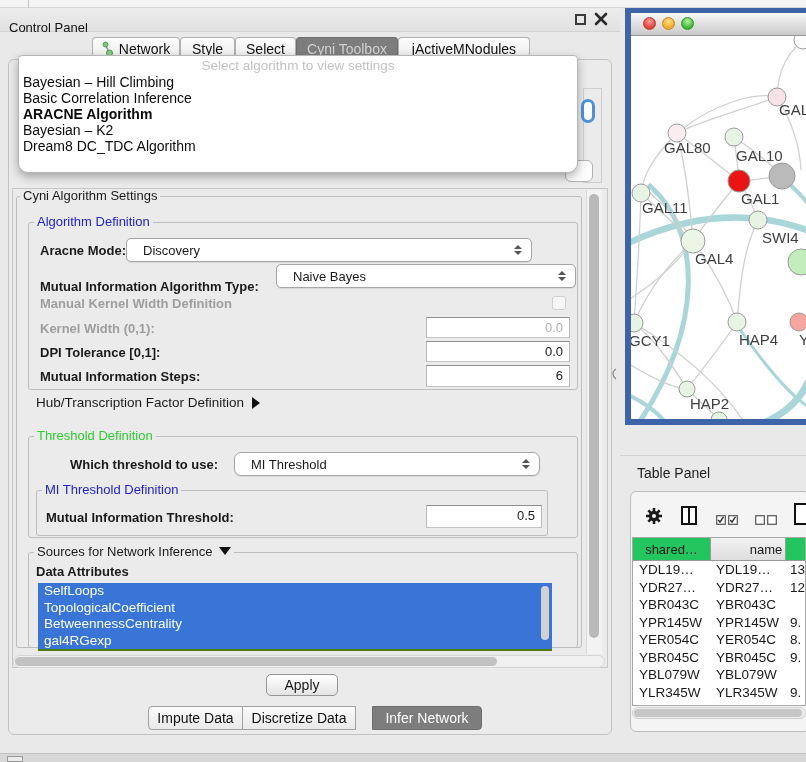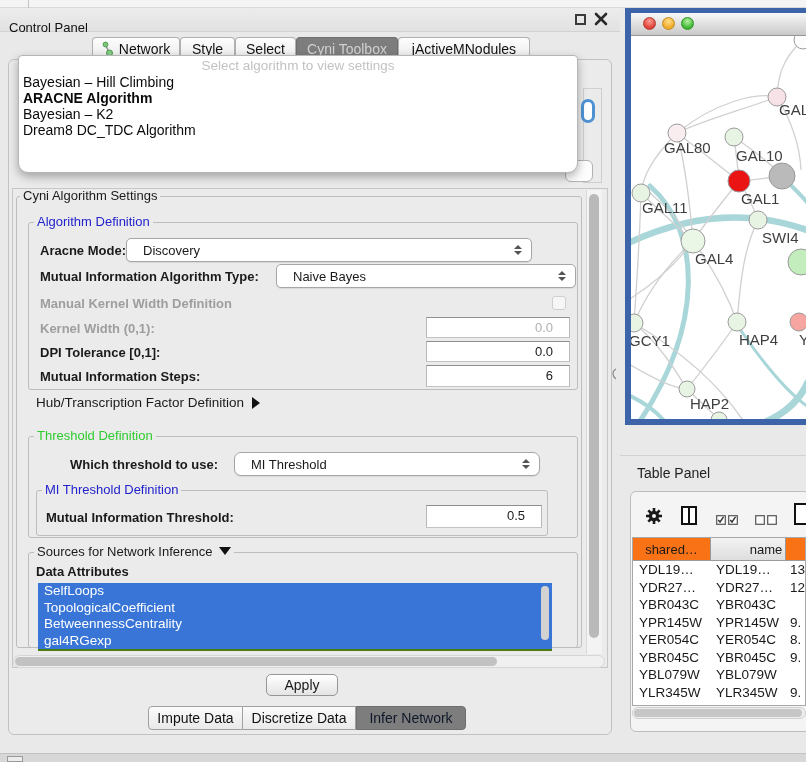--- a/index.html
+++ b/index.html
@@ -48,63 +48,63 @@
   .blue { color:#2222cc; }
   .green { color:#2ecc2e; }
 
   .combo { background:#fff; border:1px solid #a6a6a6; border-radius:5px; display:flex; align-items:center;
            font-size:13px; padding-left:16px; box-shadow:0 1px 1px rgba(0,0,0,.08); }
   .stepper { position:absolute; right:9px; top:50%; transform:translateY(-50%); display:flex; flex-direction:column; gap:2px; }
   .tri-up { width:0; height:0; border-left:4px solid transparent; border-right:4px solid transparent; border-bottom:4px solid #555; }
   .tri-dn { width:0; height:0; border-left:4px solid transparent; border-right:4px solid transparent; border-top:4px solid #555; }
 
   .tfield { background:#fff; border:1px solid; border-color:#8f8f8f #b8b8b8 #c4c4c4; font-size:13px;
-            text-align:right; padding-right:16px; line-height:19px; }
+            text-align:right; padding-right:6px; line-height:19px; }
   .tfield.disabled { color:#b0b0b0; }
   .checkbox { width:14px; height:14px; border:1px solid #cfcfcf; border-radius:3px; background:#f6f6f6; }
 
   .tri-right { display:inline-block; width:0; height:0; border-top:6px solid transparent; border-bottom:6px solid transparent; border-left:8px solid #111; margin-left:8px; vertical-align:-2px; }
   .tri-down { display:inline-block; width:0; height:0; border-left:6px solid transparent; border-right:6px solid transparent; border-top:8px solid #111; margin-left:6px; vertical-align:1px; }
 
   .listbox { left:38px; top:583px; width:514px; height:68px; background:#4d7c0f; overflow:hidden; }
   .list-item { height:16.5px; line-height:16.5px; background:#3875d7; color:#fff; font-size:13.5px; padding-left:6px; }
   .list-thumb { left:541px; top:586px; width:8px; height:54px; background:#d2d2d2; border-radius:4px; z-index:2; }
 
   .vscroll-track { left:586px; top:190px; width:16px; height:464px; background:#f3f3f3; border-left:1px solid #dadada; }
   .vscroll-thumb { left:589px; top:194px; width:10px; height:444px; background:#b9b9b9; border-radius:5px; }
   .hscroll-track { left:13px; top:655px; width:592px; height:13px; background:#f0f0f0; border:1px solid #d6d6d6; border-radius:7px; }
   .hscroll-thumb { left:15px; top:657px; width:482px; height:9px; background:#c2c2c2; border-radius:5px; }
 
   .apply-btn { left:266px; top:674px; width:72px; height:22px; border:1px solid #969696; border-radius:5px;
                background:linear-gradient(#ffffff,#e4e4e4); font-size:14px; display:flex; align-items:center; justify-content:center; }
 
   .btab { top:706px; height:24px; border:1px solid #a0a0a0; background:linear-gradient(#fbfbfb,#e9e9e9);
           font-size:14px; display:flex; align-items:center; justify-content:center; color:#111; }
-  .btab.active { background:#7d7d7d; color:#0f172a; border-color:#6e6e6e; }
+  .btab.active { background:#7d7d7d; color:#ffffff; border-color:#6e6e6e;margin-left:16px; }
 
   
   .net-frame { left:625px; top:8px; width:181px; height:417px; background:#3d64a8; }
   .net-titlebar { left:631px; top:13px; width:175px; height:23px; background:linear-gradient(#f8f8f8,#c9c9c9); border-bottom:1px solid #979797; }
   .light { width:13px; height:13px; border-radius:50%; top:4px; }
   .light.red { left:12px; background:radial-gradient(circle at 50% 30%, #ff9d94, #dd3e36 70%); border:1px solid #b53b32; }
   .light.yellow { left:31px; background:radial-gradient(circle at 50% 30%, #ffe08a, #f0a928 70%); border:1px solid #c08a1e; }
   .light.green { left:50px; background:radial-gradient(circle at 50% 30%, #b4f2a0, #3db531 70%); border:1px solid #2f9427; }
   .net-canvas { left:631px; top:36px; width:175px; height:383px; background:#fff; overflow:hidden; }
   .net-label { font-size:15px; fill:#3f3f3f; font-family:"Liberation Sans", sans-serif; }
 
   .splitter { left:610px; top:366px; }
 
   
   .tp-title { left:637px; top:465px; font-size:14px; color:#222; }
   .tp-divider { left:620px; top:455px; width:186px; height:1px; background:#d2d2d2; }
   .tp-outer { left:630px; top:491px; width:180px; height:241px; background:#f4f4f4; border:1px solid #bdbdbd; border-radius:6px; }
   .tp-table { left:632px; top:537px; width:174px; height:169px; background:#fff; border:1px solid #a8a8a8; overflow:hidden; }
   .t-header { display:flex; height:23px; }
   .t-hcell { font-size:13px; display:flex; align-items:center; justify-content:center; border-right:1px solid #9a9a9a; border-bottom:1px solid #9a9a9a; overflow:hidden; white-space:nowrap; flex:none; }
-  .t-hcell.hl { background:#f97316; }
+  .t-hcell.hl { background:#22c55e; }
   .t-hcell.plain { background:linear-gradient(#f2f2f2,#dedede); }
   .t-row { display:flex; height:17.5px; line-height:17.5px; }
   .t-cell { font-size:13.5px; overflow:hidden; white-space:nowrap; flex:none; }
   .tp-hscroll { left:632px; top:707px; width:174px; height:12px; background:#ededed; border:1px solid #d0d0d0; border-radius:6px; }
   .tp-hthumb { left:634px; top:709px; width:168px; height:8px; background:#c6c6c6; border-radius:4px; }
 
   
   .bottom-strip { left:0; top:753px; width:806px; height:9px; background:#d7d7d7; border-top:1px solid #c2c2c2; }
   .bl-widget { left:7px; top:756px; width:16px; height:6px; border:1px solid #9a9a9a; background:#ececec; }
 </style>
@@ -149,20 +149,21 @@
 <div class="abs outer-panel"></div>
 
 <div class="abs frag-box"></div>
 <div class="abs frag-blue"></div>
 <div class="abs frag-input"></div>
 
 <div class="abs dropdown">
   <div class="abs dd-placeholder">Select algorithm to view settings</div>
   <div class="abs dd-items">
     <div class="dd-item">Bayesian – Hill Climbing</div>
+    <div class="dd-item">Basic Correlation Inference</div>
     <div class="dd-item sel">ARACNE Algorithm</div>
     <div class="dd-item">Bayesian – K2</div>
     <div class="dd-item">Dream8 DC_TDC Algorithm</div>
   </div>
 </div>
 
 <div class="abs settings-viewport"></div>
 
 <div class="abs groupbox" style="left:16px; top:196px; width:566px; height:452px;"></div>
 <div class="abs grouplabel" style="left:20px; top:189px;">Cyni Algorithm Settings</div>
@@ -172,21 +173,21 @@
 
 <div class="abs lbl" style="left:40px; top:243px;">Aracne Mode:</div>
 <div class="abs combo" style="left:126px; top:238px; width:406px; height:24px;">
   <span>Discovery</span>
   <span class="stepper">
       <span class="tri-up"></span>
       <span class="tri-dn"></span>
     </span>
 </div>
 
-<div class="abs lbl" style="left:40px; top:269px;text-align:center;">Mutual Information Algorithm Type:</div>
+<div class="abs lbl" style="left:40px; top:279px;text-align:center;">Mutual Information Algorithm Type:</div>
 <div class="abs combo" style="left:276px; top:264px; width:300px; height:24px;">
   <span>Naive Bayes</span>
   <span class="stepper">
       <span class="tri-up"></span>
       <span class="tri-dn"></span>
     </span>
 </div>
 
 <div class="abs lbl disabled" style="left:40px; top:296px;">Manual Kernel Width Definition</div>
 <div class="abs checkbox" style="left:552px; top:296px;"></div>

